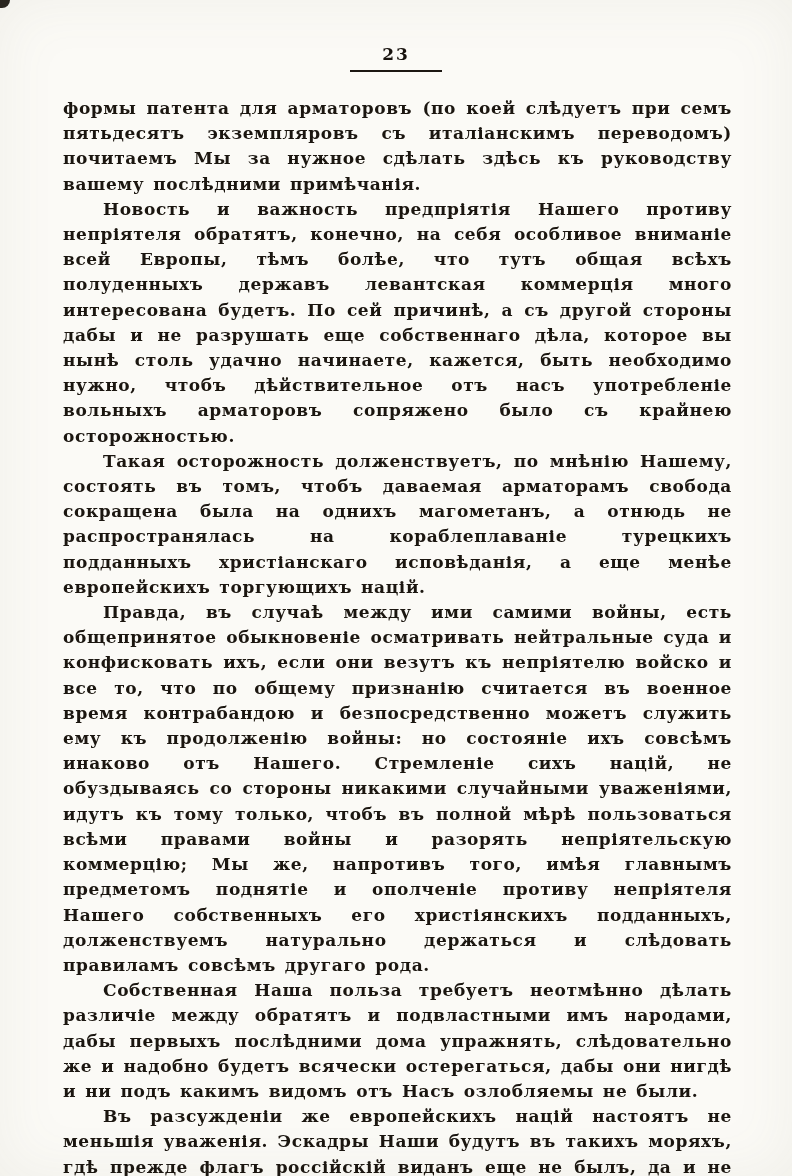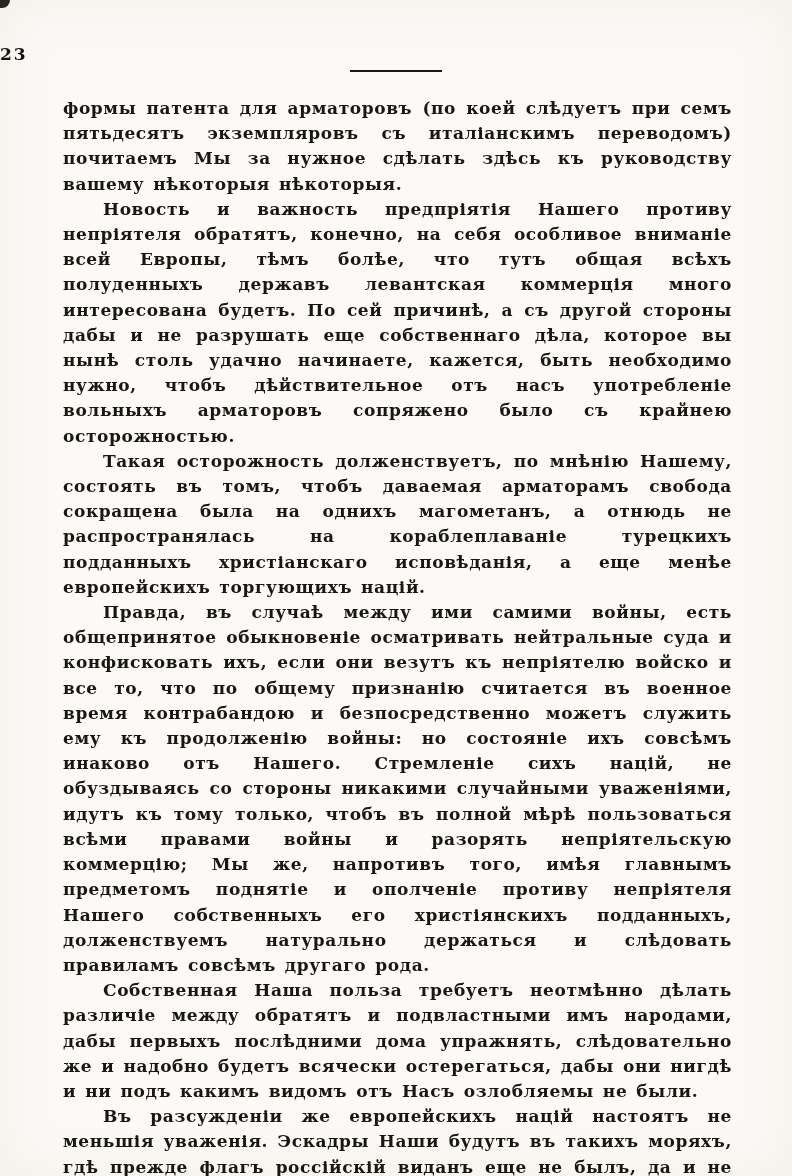--- a/index.html
+++ b/index.html
@@ -25,21 +25,21 @@
     width: 10px;
     height: 8px;
     background: #2a2620;
     border-bottom-right-radius: 8px;
   }
   .page-header {
     position: absolute;
     top: 44px;
     left: 0;
     width: 100%;
-    text-align: left;
+    text-align: center;
   }
   .page-number {
     font-size: 17px;
     font-weight: bold;
     letter-spacing: 2px;
     color: #17120d;
   }
   .header-rule {
     width: 92px;
     height: 2px;
@@ -72,20 +72,20 @@
 
 <div class="page">
   <div class="corner-speck"></div>
 
   <div class="page-header">
     <div class="page-number">23</div>
     <div class="header-rule"></div>
   </div>
 
   <div class="text-block">
-      <p class="para">формы патента для арматоровъ (по коей слѣдуетъ при семъ пятьдесятъ экземпляровъ съ италіанскимъ переводомъ) почитаемъ Мы за нужное сдѣлать здѣсь къ руководству вашему нѣкоторыя нѣкоторыя.</p>
+      <p class="para">формы патента для арматоровъ (по коей слѣдуетъ при семъ пятьдесятъ экземпляровъ съ италіанскимъ переводомъ) почитаемъ Мы за нужное сдѣлать здѣсь къ руководству вашему послѣдними примѣчанія.</p>
       <p class="para indent">Новость и важность предпріятія Нашего противу непріятеля обратятъ, конечно, на себя особливое вниманіе всей Европы, тѣмъ болѣе, что тутъ общая всѣхъ полуденныхъ державъ левантская коммерція много интересована будетъ. По сей причинѣ, а съ другой стороны дабы и не разрушать еще собственнаго дѣла, которое вы нынѣ столь удачно начинаете, кажется, быть необходимо нужно, чтобъ дѣйствительное отъ насъ употребленіе вольныхъ арматоровъ сопряжено было съ крайнею осторожностью.</p>
       <p class="para indent">Такая осторожность долженствуетъ, по мнѣнію Нашему, состоять въ томъ, чтобъ даваемая арматорамъ свобода сокращена была на однихъ магометанъ, а отнюдь не распространялась на кораблеплаваніе турецкихъ подданныхъ христіанскаго исповѣданія, а еще менѣе европейскихъ торгующихъ націй.</p>
       <p class="para indent">Правда, въ случаѣ между ими самими войны, есть общепринятое обыкновеніе осматривать нейтральные суда и конфисковать ихъ, если они везутъ къ непріятелю войско и все то, что по общему признанію считается въ военное время контрабандою и безпосредственно можетъ служить ему къ продолженію войны: но состояніе ихъ совсѣмъ инаково отъ Нашего. Стремленіе сихъ націй, не обуздываясь со стороны никакими случайными уваженіями, идутъ къ тому только, чтобъ въ полной мѣрѣ пользоваться всѣми правами войны и разорять непріятельскую коммерцію; Мы же, напротивъ того, имѣя главнымъ предметомъ поднятіе и ополченіе противу непріятеля Нашего собственныхъ его христіянскихъ подданныхъ, долженствуемъ натурально держаться и слѣдовать правиламъ совсѣмъ другаго рода.</p>
       <p class="para indent">Собственная Наша польза требуетъ неотмѣнно дѣлать различіе между обратятъ и подвластными имъ народами, дабы первыхъ послѣдними дома упражнять, слѣдовательно же и надобно будетъ всячески остерегаться, дабы они нигдѣ и ни подъ какимъ видомъ отъ Насъ озлобляемы не были.</p>
       <p class="para indent">Въ разсужденіи же европейскихъ націй настоятъ не меньшія уваженія. Эскадры Наши будутъ въ такихъ моряхъ, гдѣ прежде флагъ россійскій виданъ еще не былъ, да и не въ такой силѣ, чтобъ совсѣмъ въ постороннихъ водахъ законы предписывать могли,</p>
     </div>
 </div>
 
 </body></html>

